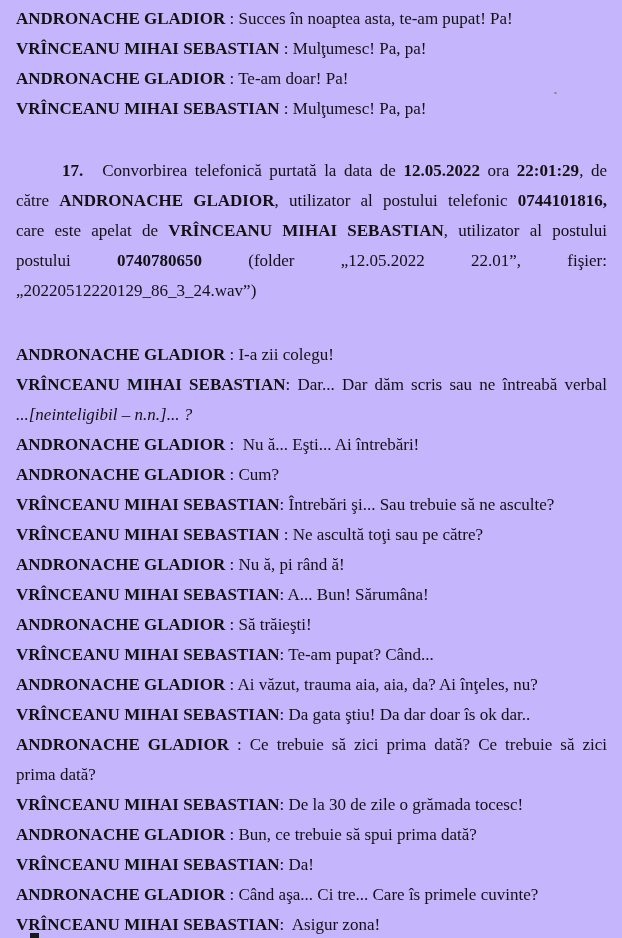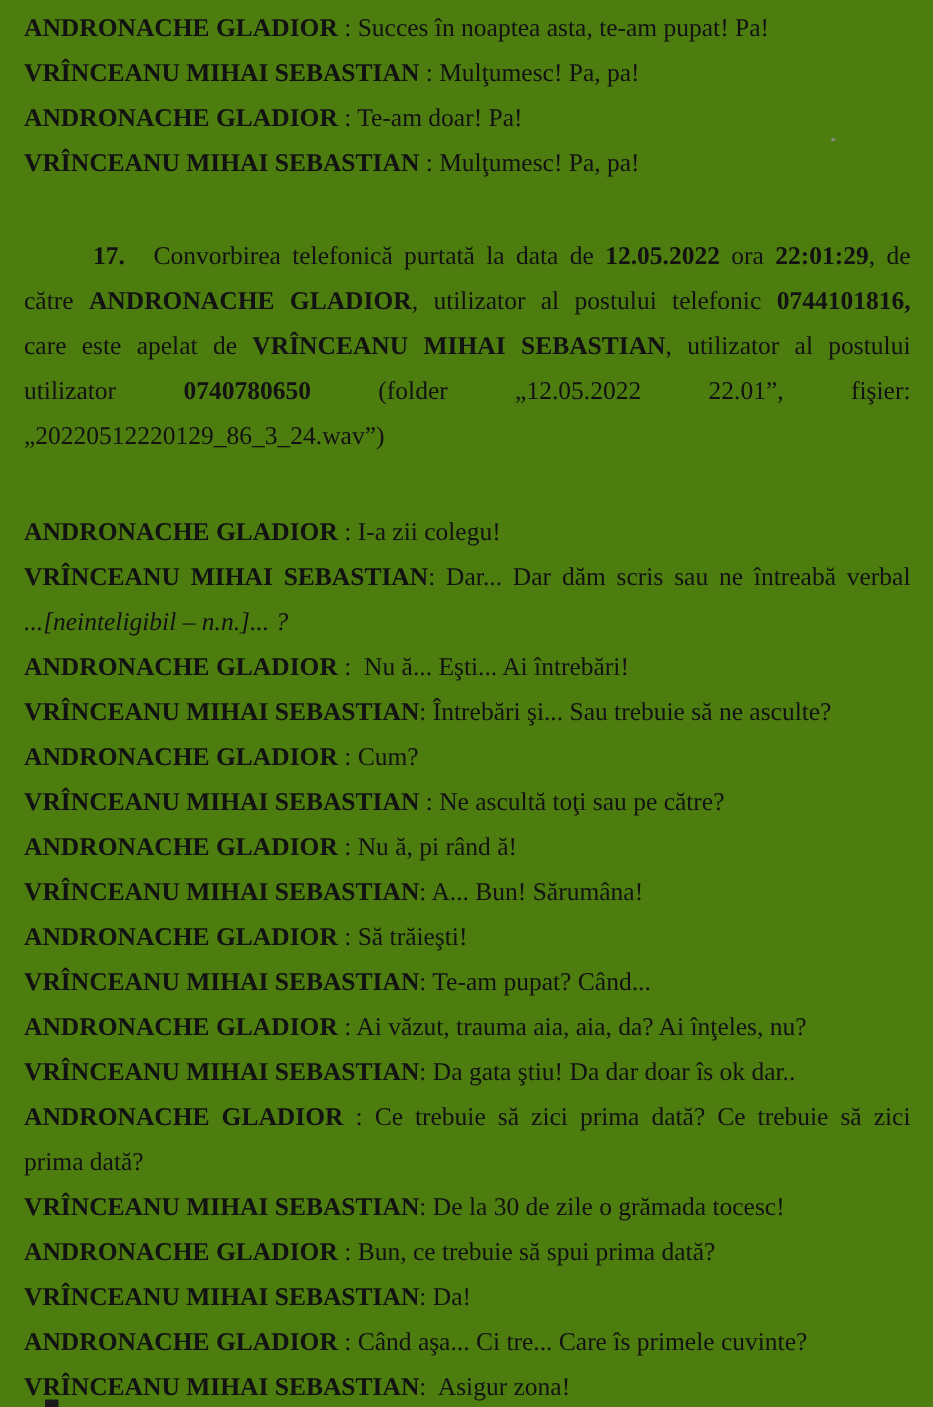--- a/index.html
+++ b/index.html
@@ -1,20 +1,20 @@
 <!DOCTYPE html>
 <html><head>
 <meta charset="utf-8">
 <style>
   html, body { margin: 0; padding: 0; background: #e8e8e8; }
   .page {
     position: relative;
     width: 622px;
     height: 938px;
-    background: #4d7c0f;
+    background: #c4b5fd;
     overflow: hidden;
     font-family: "Liberation Serif", "DejaVu Serif", serif;
     font-size: 17px;
     line-height: 30px;
     color: #121212;
   }
   .content { padding: 4px 15px 0 16px; }
   .ln { text-align: left; }
   .jl { text-align: justify; text-align-last: justify; }
   .b { font-weight: bold; }
@@ -39,31 +39,31 @@
 
     <div class="ln"><span class="b">ANDRONACHE GLADIOR</span><span class="sep"> : </span><span>Succes în noaptea asta, te-am pupat! Pa!</span></div>
     <div class="ln"><span class="b">VRÎNCEANU MIHAI SEBASTIAN</span><span class="sep"> : </span><span>Mulţumesc! Pa, pa!</span></div>
     <div class="ln"><span class="b">ANDRONACHE GLADIOR</span><span class="sep"> : </span><span>Te-am doar! Pa!</span></div>
     <div class="ln"><span class="b">VRÎNCEANU MIHAI SEBASTIAN</span><span class="sep"> : </span><span>Mulţumesc! Pa, pa!</span></div>
 
     <div class="intro">
       <div class="ln jl first"><span class="b">17.</span><span class="tab"></span><span>Convorbirea telefonică purtată la data de </span><span class="b">12.05.2022</span><span> ora </span><span class="b">22:01:29</span><span>, de</span></div>
       <div class="ln jl"><span>către </span><span class="b">ANDRONACHE GLADIOR</span><span>, utilizator al postului telefonic </span><span class="b">0744101816,</span></div>
       <div class="ln jl"><span>care este apelat de </span><span class="b">VRÎNCEANU MIHAI SEBASTIAN</span><span>, utilizator al postului</span></div>
-      <div class="ln jl"><span>utilizator </span><span class="b">0740780650</span><span> (folder „12.05.2022 22.01”, fişier:</span></div>
+      <div class="ln jl"><span>postului </span><span class="b">0740780650</span><span> (folder „12.05.2022 22.01”, fişier:</span></div>
       <div class="ln"><span>„20220512220129_86_3_24.wav”)</span></div>
     </div>
 
     <div class="dialogue">
       <div class="ln"><span class="b">ANDRONACHE GLADIOR</span><span class="sep"> : </span><span>I-a zii colegu!</span></div>
       <div class="ln jl"><span class="b">VRÎNCEANU MIHAI SEBASTIAN</span><span class="sep">: </span><span>Dar... Dar dăm scris sau ne întreabă verbal</span></div>
       <div class="ln"><span class="it">...[neinteligibil – n.n.]... ?</span></div>
       <div class="ln"><span class="b">ANDRONACHE GLADIOR</span><span class="sep"> : &nbsp;</span><span>Nu ă... Eşti... Ai întrebări!</span></div>
+      <div class="ln"><span class="b">ANDRONACHE GLADIOR</span><span class="sep"> : </span><span>Cum?</span></div>
       <div class="ln"><span class="b">VRÎNCEANU MIHAI SEBASTIAN</span><span class="sep">: </span><span>Întrebări şi... Sau trebuie să ne asculte?</span></div>
-      <div class="ln"><span class="b">ANDRONACHE GLADIOR</span><span class="sep"> : </span><span>Cum?</span></div>
       <div class="ln"><span class="b">VRÎNCEANU MIHAI SEBASTIAN</span><span class="sep"> : </span><span>Ne ascultă toţi sau pe către?</span></div>
       <div class="ln"><span class="b">ANDRONACHE GLADIOR</span><span class="sep"> : </span><span>Nu ă, pi rând ă!</span></div>
       <div class="ln"><span class="b">VRÎNCEANU MIHAI SEBASTIAN</span><span class="sep">: </span><span>A... Bun! Sărumâna!</span></div>
       <div class="ln"><span class="b">ANDRONACHE GLADIOR</span><span class="sep"> : </span><span>Să trăieşti!</span></div>
       <div class="ln"><span class="b">VRÎNCEANU MIHAI SEBASTIAN</span><span class="sep">: </span><span>Te-am pupat? Când...</span></div>
       <div class="ln"><span class="b">ANDRONACHE GLADIOR</span><span class="sep"> : </span><span>Ai văzut, trauma aia, aia, da? Ai înţeles, nu?</span></div>
       <div class="ln"><span class="b">VRÎNCEANU MIHAI SEBASTIAN</span><span class="sep">: </span><span>Da gata ştiu! Da dar doar îs ok dar..</span></div>
       <div class="ln jl"><span class="b">ANDRONACHE GLADIOR</span><span class="sep"> : </span><span>Ce trebuie să zici prima dată? Ce trebuie să zici</span></div>
       <div class="ln"><span>prima dată?</span></div>
       <div class="ln"><span class="b">VRÎNCEANU MIHAI SEBASTIAN</span><span class="sep">: </span><span>De la 30 de zile o grămada tocesc!</span></div>

